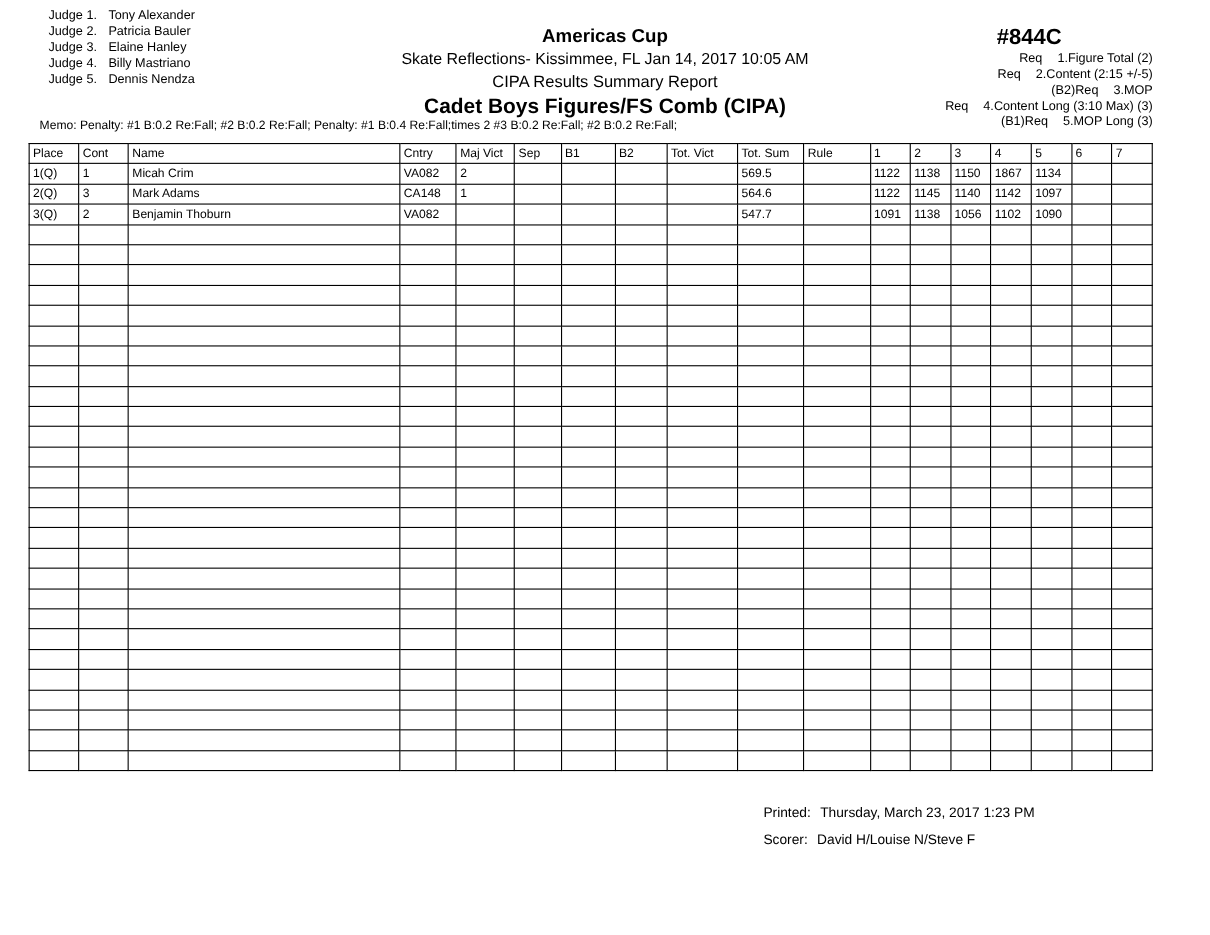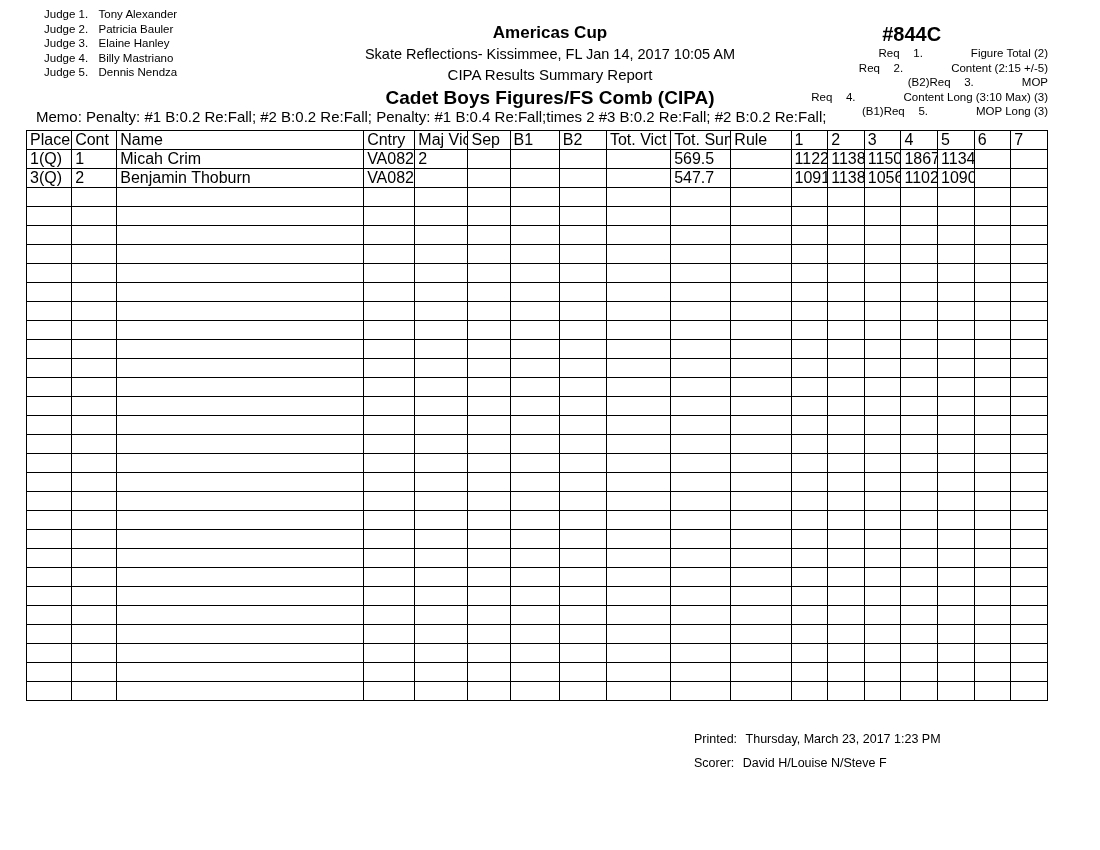--- a/index.html
+++ b/index.html
@@ -77,40 +77,40 @@
     white-space: nowrap;
   }
   .req-row { display: block; text-align: right; }
   .req-bonus {
     display: inline-block;
     width: 30px;
     text-align: right;
   }
   .req-word { display: inline-block; }
   .req-num  { display: inline-block; width: 20px; }
-  .req-text { display: inline-block; margin-left: 48px; }
+  .req-text { display: inline-block; }
 
   
   #memo-line {
     position: absolute;
     left: 36px;
     top: 108px;
-    font-size: 15px;
+    font-size: 11px;
     white-space: nowrap;
   }
 
   
   #results-table {
     position: absolute;
     left: 26px;
     top: 130px;
     width: 1022px;
     border-collapse: collapse;
     table-layout: fixed;
-    font-size: 16px;
+    font-size: 11px;
     border-radius: 25px;
   }
   #results-table th,
   #results-table td {
     border: 1px solid #000000;
     height: 17.4px;
     padding: 0 3px;
     font-weight: normal;
     text-align: left;
     vertical-align: middle;
@@ -241,20 +241,40 @@
         <td></td>
         <td class="judge-cell">1122</td>
         <td class="judge-cell">1138</td>
         <td class="judge-cell">1150</td>
         <td class="judge-cell">1867</td>
         <td class="judge-cell">1134</td>
         <td class="judge-cell"></td>
         <td class="judge-cell"></td>
       </tr>
       <tr>
+        <td class="place-cell">2(Q)</td>
+        <td class="cont-cell">3</td>
+        <td>Mark Adams</td>
+        <td>CA148</td>
+        <td>1</td>
+        <td></td>
+        <td></td>
+        <td></td>
+        <td></td>
+        <td>564.6</td>
+        <td></td>
+        <td class="judge-cell">1122</td>
+        <td class="judge-cell">1145</td>
+        <td class="judge-cell">1140</td>
+        <td class="judge-cell">1142</td>
+        <td class="judge-cell">1097</td>
+        <td class="judge-cell"></td>
+        <td class="judge-cell"></td>
+      </tr>
+      <tr>
         <td class="place-cell">3(Q)</td>
         <td class="cont-cell">2</td>
         <td>Benjamin Thoburn</td>
         <td>VA082</td>
         <td></td>
         <td></td>
         <td></td>
         <td></td>
         <td></td>
         <td>547.7</td>

